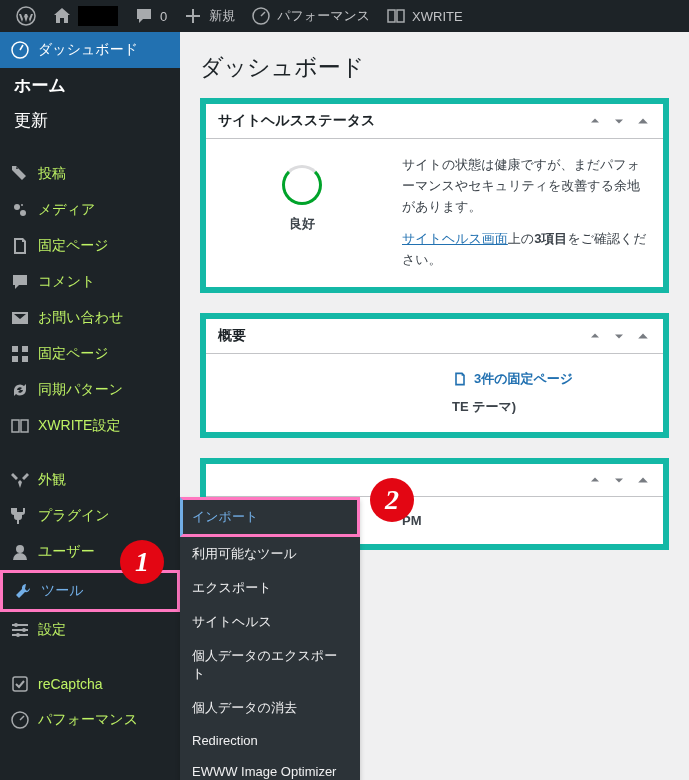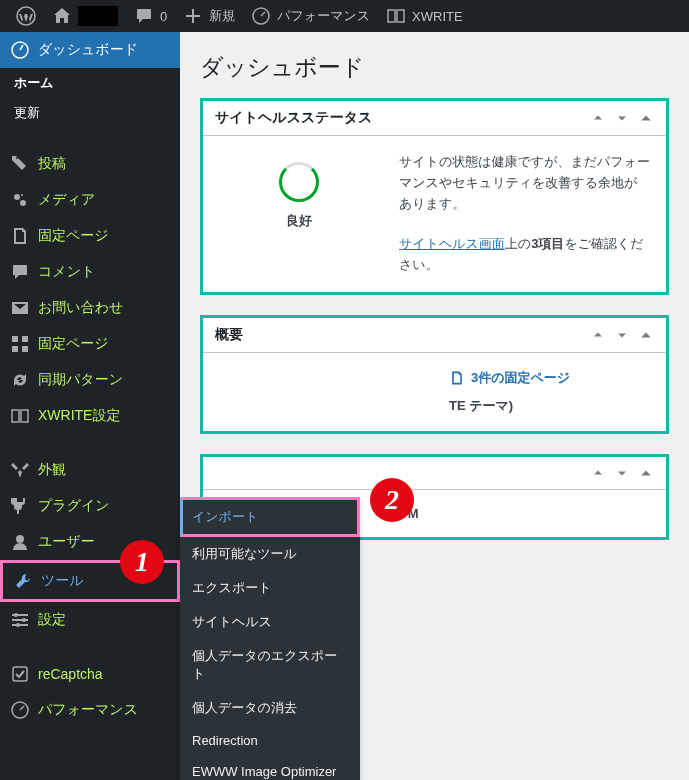--- a/index.html
+++ b/index.html
@@ -9,33 +9,33 @@
 .adminbar-item svg { width: 20px; height: 20px; fill: #a7aaad; }
 .adminbar .site-name { background: #000; padding: 2px 20px; height: 20px; }
 .wrap { display: flex; height: calc(100% - 32px); }
 .sidebar { width: 180px; background: #1d2327; color: #fff; font-size: 14px; flex-shrink: 0; position: relative; }
 .side-item { display: flex; align-items: center; padding: 8px 10px; color: #bef264; cursor: pointer; gap: 8px; position: relative; }
 .side-item svg { width: 20px; height: 20px; fill: #a7aaad; flex-shrink: 0; }
 .side-item.current { background: #2271b1; color: #fff; }
 .side-item.current svg { fill: #fff; }
 .side-item.open { color: #72aee6; }
 .side-item.open svg { fill: #72aee6; }
-.side-sub { padding: 6px 16px 6px 14px; color: #fff; font-size: 13px; cursor: pointer; }
+.side-sub { padding: 6px 16px 6px 14px; color: #fff; font-size: 17px; cursor: pointer; }
 .side-sub.bold { font-weight: 600; }
 .side-sep { height: 18px; }
 .flyout { position: absolute; left: 180px; top: 465px; width: 180px; background: #2c3338; color: #f0f0f1; font-size: 13px; box-shadow: 0 3px 5px rgba(0,0,0,.2); z-index: 10; }
 .flyout-item { padding: 8px 12px; cursor: pointer; }
 .flyout-item.active { color: #72aee6; border-left: 3px solid #72aee6; padding-left: 9px; }
 .highlight-pink { border: 3px solid #ff77c0; }
 .badge { position: absolute; width: 44px; height: 44px; border-radius: 50%; background: #e30613; color: #fff; font-weight: 900; font-size: 28px; font-style: italic; display: flex; align-items: center; justify-content: center; z-index: 20; font-family: Georgia, serif; }
 .badge-1 { left: 120px; top: 540px; }
 .badge-2 { left: 370px; top: 478px; }
 .main { flex: 1; padding: 0 20px; overflow: hidden; }
 .main h1 { font-size: 23px; font-weight: 400; padding: 20px 0 15px; color: #1d2327; }
-.card { background: #fff; border: 3px solid #14b8a6; margin-bottom: 20px; }
+.card { background: #fff; border: 6px solid #14b8a6; margin-bottom: 20px; }
 .card-head { display: flex; align-items: center; justify-content: space-between; padding: 8px 12px; border-bottom: 1px solid #c3c4c7; }
 .card-head h2 { font-size: 14px; font-weight: 600; color: #1d2327; }
 .card-ctrl { display: flex; gap: 8px; }
 .card-ctrl svg { width: 16px; height: 16px; fill: #787c82; cursor: pointer; }
 .card-body { padding: 16px; display: flex; gap: 20px; font-size: 13px; color: #3c434a; }
 .health-left { text-align: center; flex-shrink: 0; width: 160px; }
 .health-circle { width: 40px; height: 40px; border: 3px solid #00a32a; border-top-color: #dcdcde; border-radius: 50%; margin: 10px auto; }
 .health-label { font-weight: 600; margin-top: 9px; }
 .health-right { flex: 1; line-height: 1.6; }
 .health-right a { color: #2271b1; text-decoration: underline; }
@@ -235,21 +235,21 @@
             </svg>
         </div>
       </div>
       <div class="card-body">
         <div class="health-left">
           <div class="health-circle"></div>
           <div class="health-label">良好</div>
         </div>
         <div class="health-right">
           <p>サイトの状態は健康ですが、まだパフォーマンスやセキュリティを改善する余地があります。</p>
-          <p style="margin-top:20px;">
+          <p style="margin-top:12px;">
             <a href="#">サイトヘルス画面</a><span>上の</span><b>3項目</b><span>をご確認ください。</span>
           </p>
         </div>
       </div>
     </div>
 
     <div class="card">
       <div class="card-head">
         <h2>概要</h2>
         <div class="card-ctrl">

